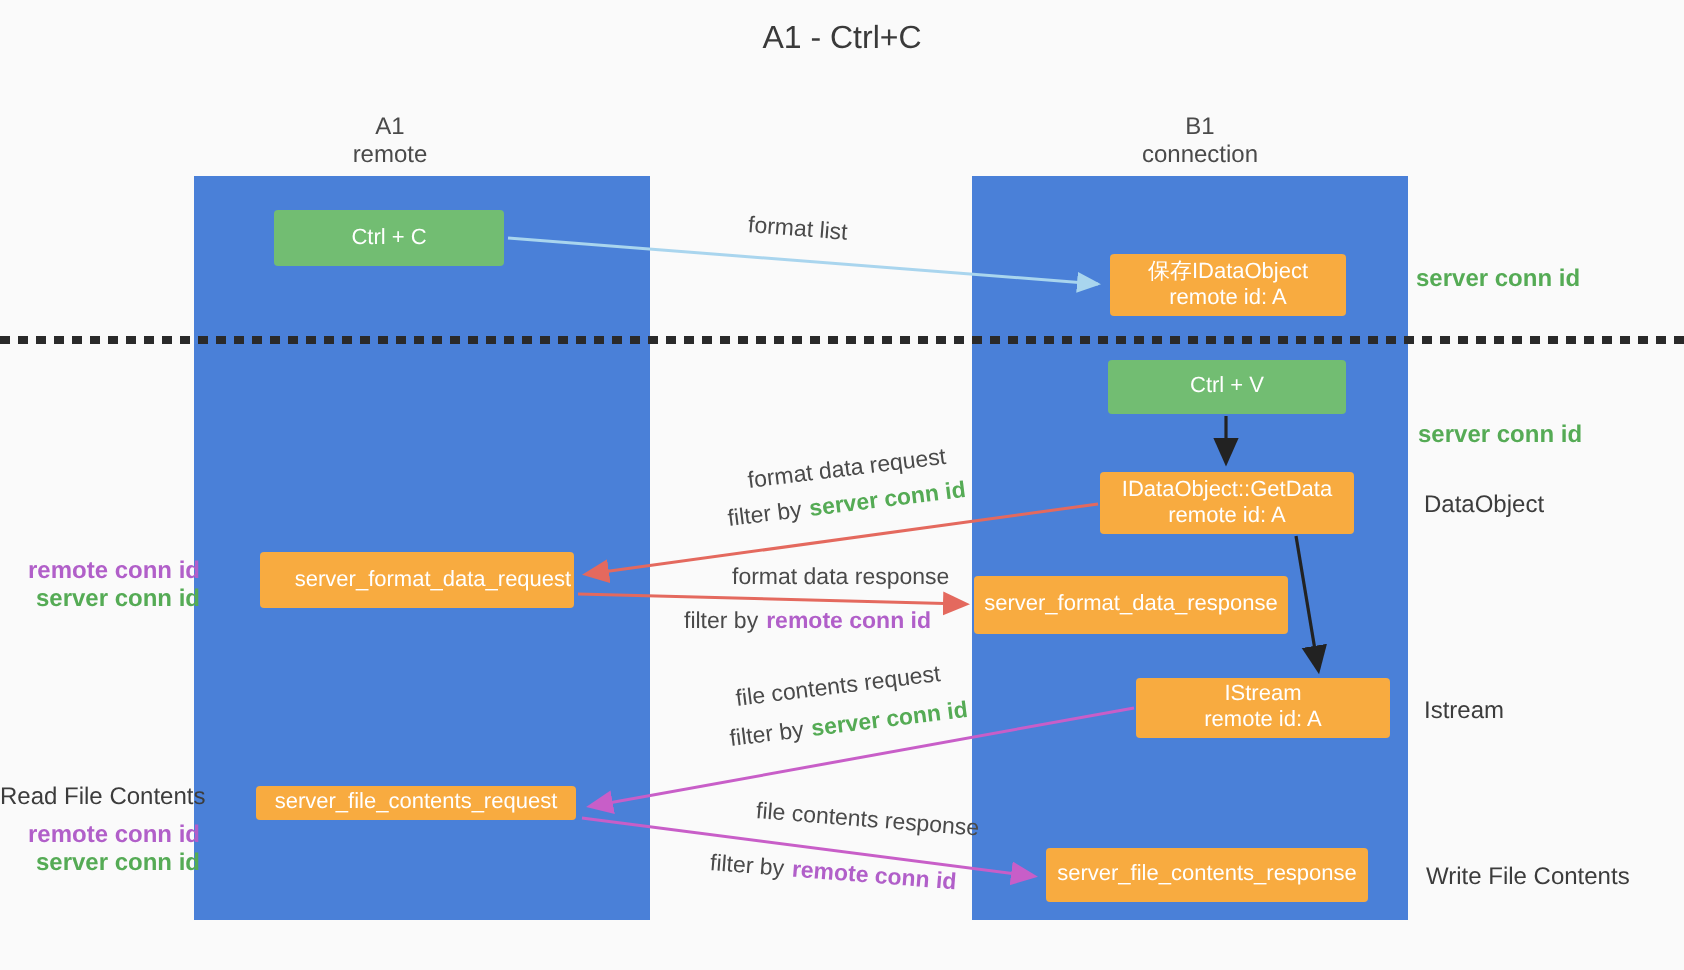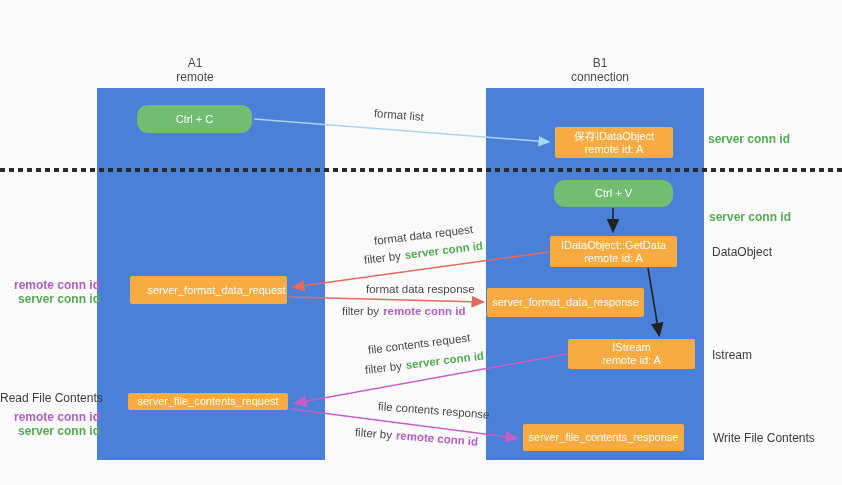--- a/index.html
+++ b/index.html
@@ -23,21 +23,21 @@
                font-size:12px;line-height:14px;z-index:5;}
   .lane-header-a1{left:135px;text-align:center;}
   .lane-header-b1{left:540px;}
 
   .divider{position:absolute;left:0;top:168px;width:842px;height:4px;z-index:3;
            background:repeating-linear-gradient(90deg,#2a2a2a 0 5px,transparent 5px 9px);}
 
   .node{position:absolute;z-index:4;color:#fff;font-size:11px;line-height:13px;
         display:flex;flex-direction:column;align-items:center;justify-content:center;
         text-align:center;border-radius:2px;}
-  .green{background:var(--box-green);border-radius:11px;}
+  .green{background:var(--box-green);}
   .orange{background:var(--box-orange);}
 
   .n-ctrl-c{left:137px;top:105px;width:115px;height:28px;}
   .n-save{left:555px;top:127px;width:118px;height:31px;text-align:right;}
   .n-ctrl-v{left:554px;top:180px;width:119px;height:27px;}
   .n-getdata{left:550px;top:236px;width:127px;height:31px;}
   .n-fmt-req{left:130px;top:276px;width:157px;height:28px;padding-left:16px;}
   .n-fmt-resp{left:487px;top:288px;width:157px;height:29px;}
   .n-istream{left:568px;top:339px;width:127px;height:30px;}
   .n-file-req{left:128px;top:393px;width:160px;height:17px;}
@@ -61,20 +61,21 @@
 
   .rot-up{transform:rotate(-7deg);}
   .rot-dn{transform:rotate(4.5deg);}
 </style>
 </head>
 <body>
 
 <div class="canvas">
 
   <div class="title">
+    <div>A1 - Ctrl+C</div>
   </div>
 
   <div class="lane-header lane-header-a1">
     <div>A1</div>
     <div>remote</div>
   </div>
   <div class="lane-header lane-header-b1">
     <div>B1</div>
     <div>connection</div>
   </div>

